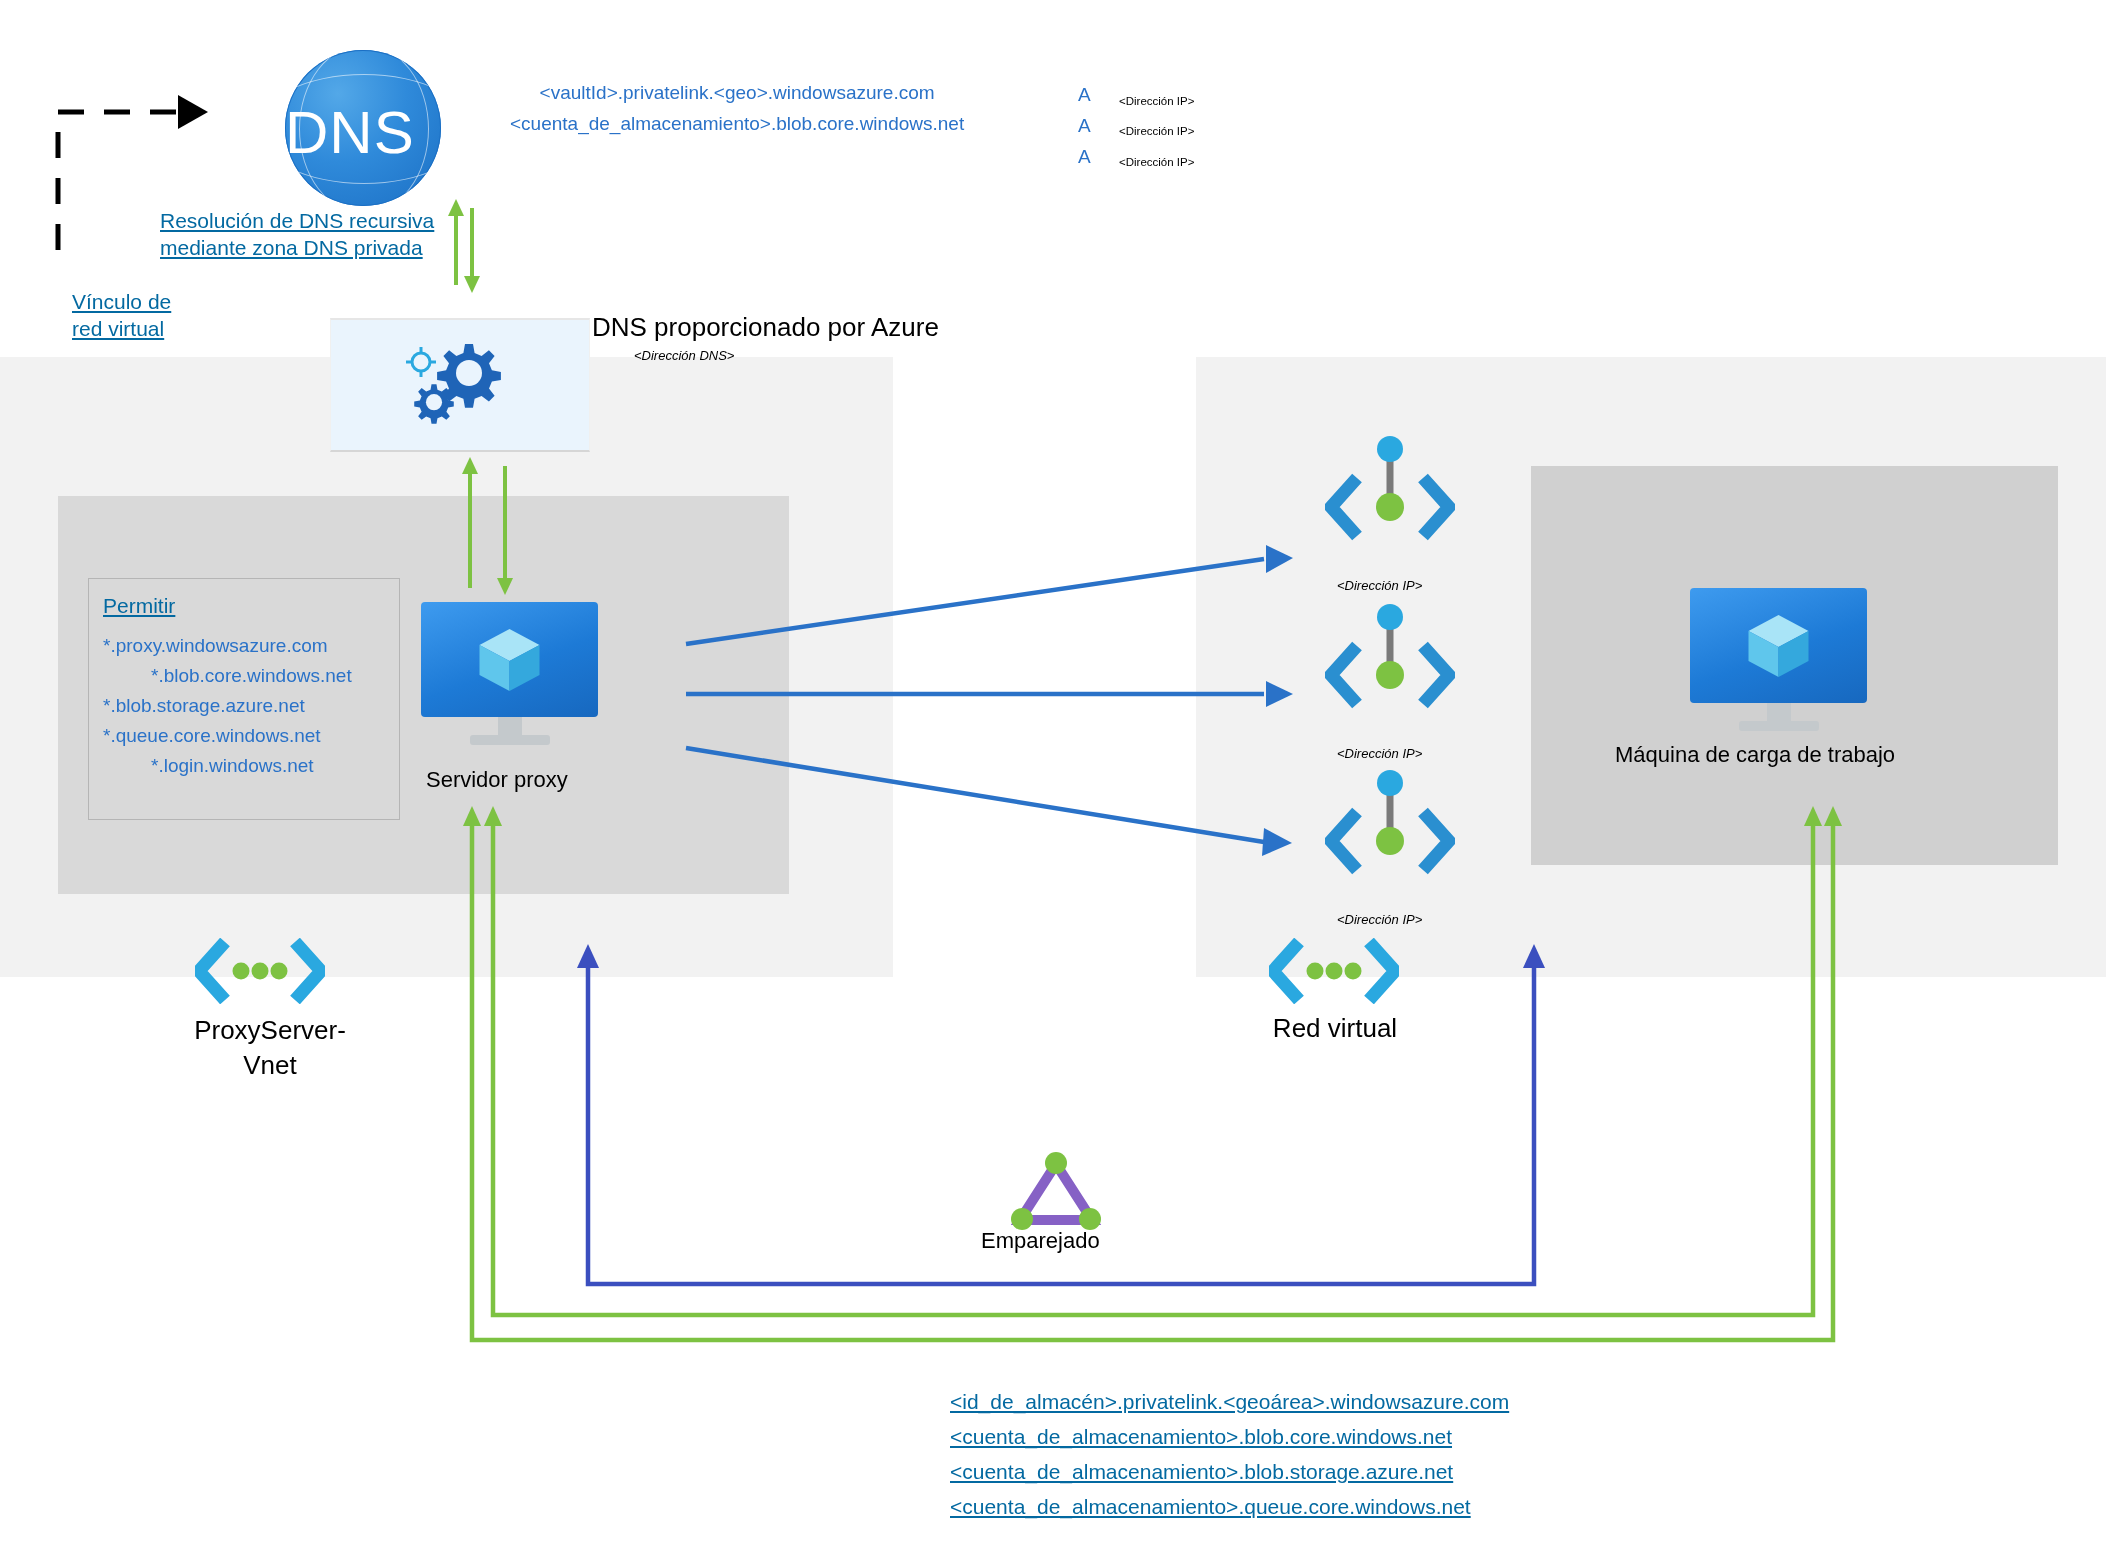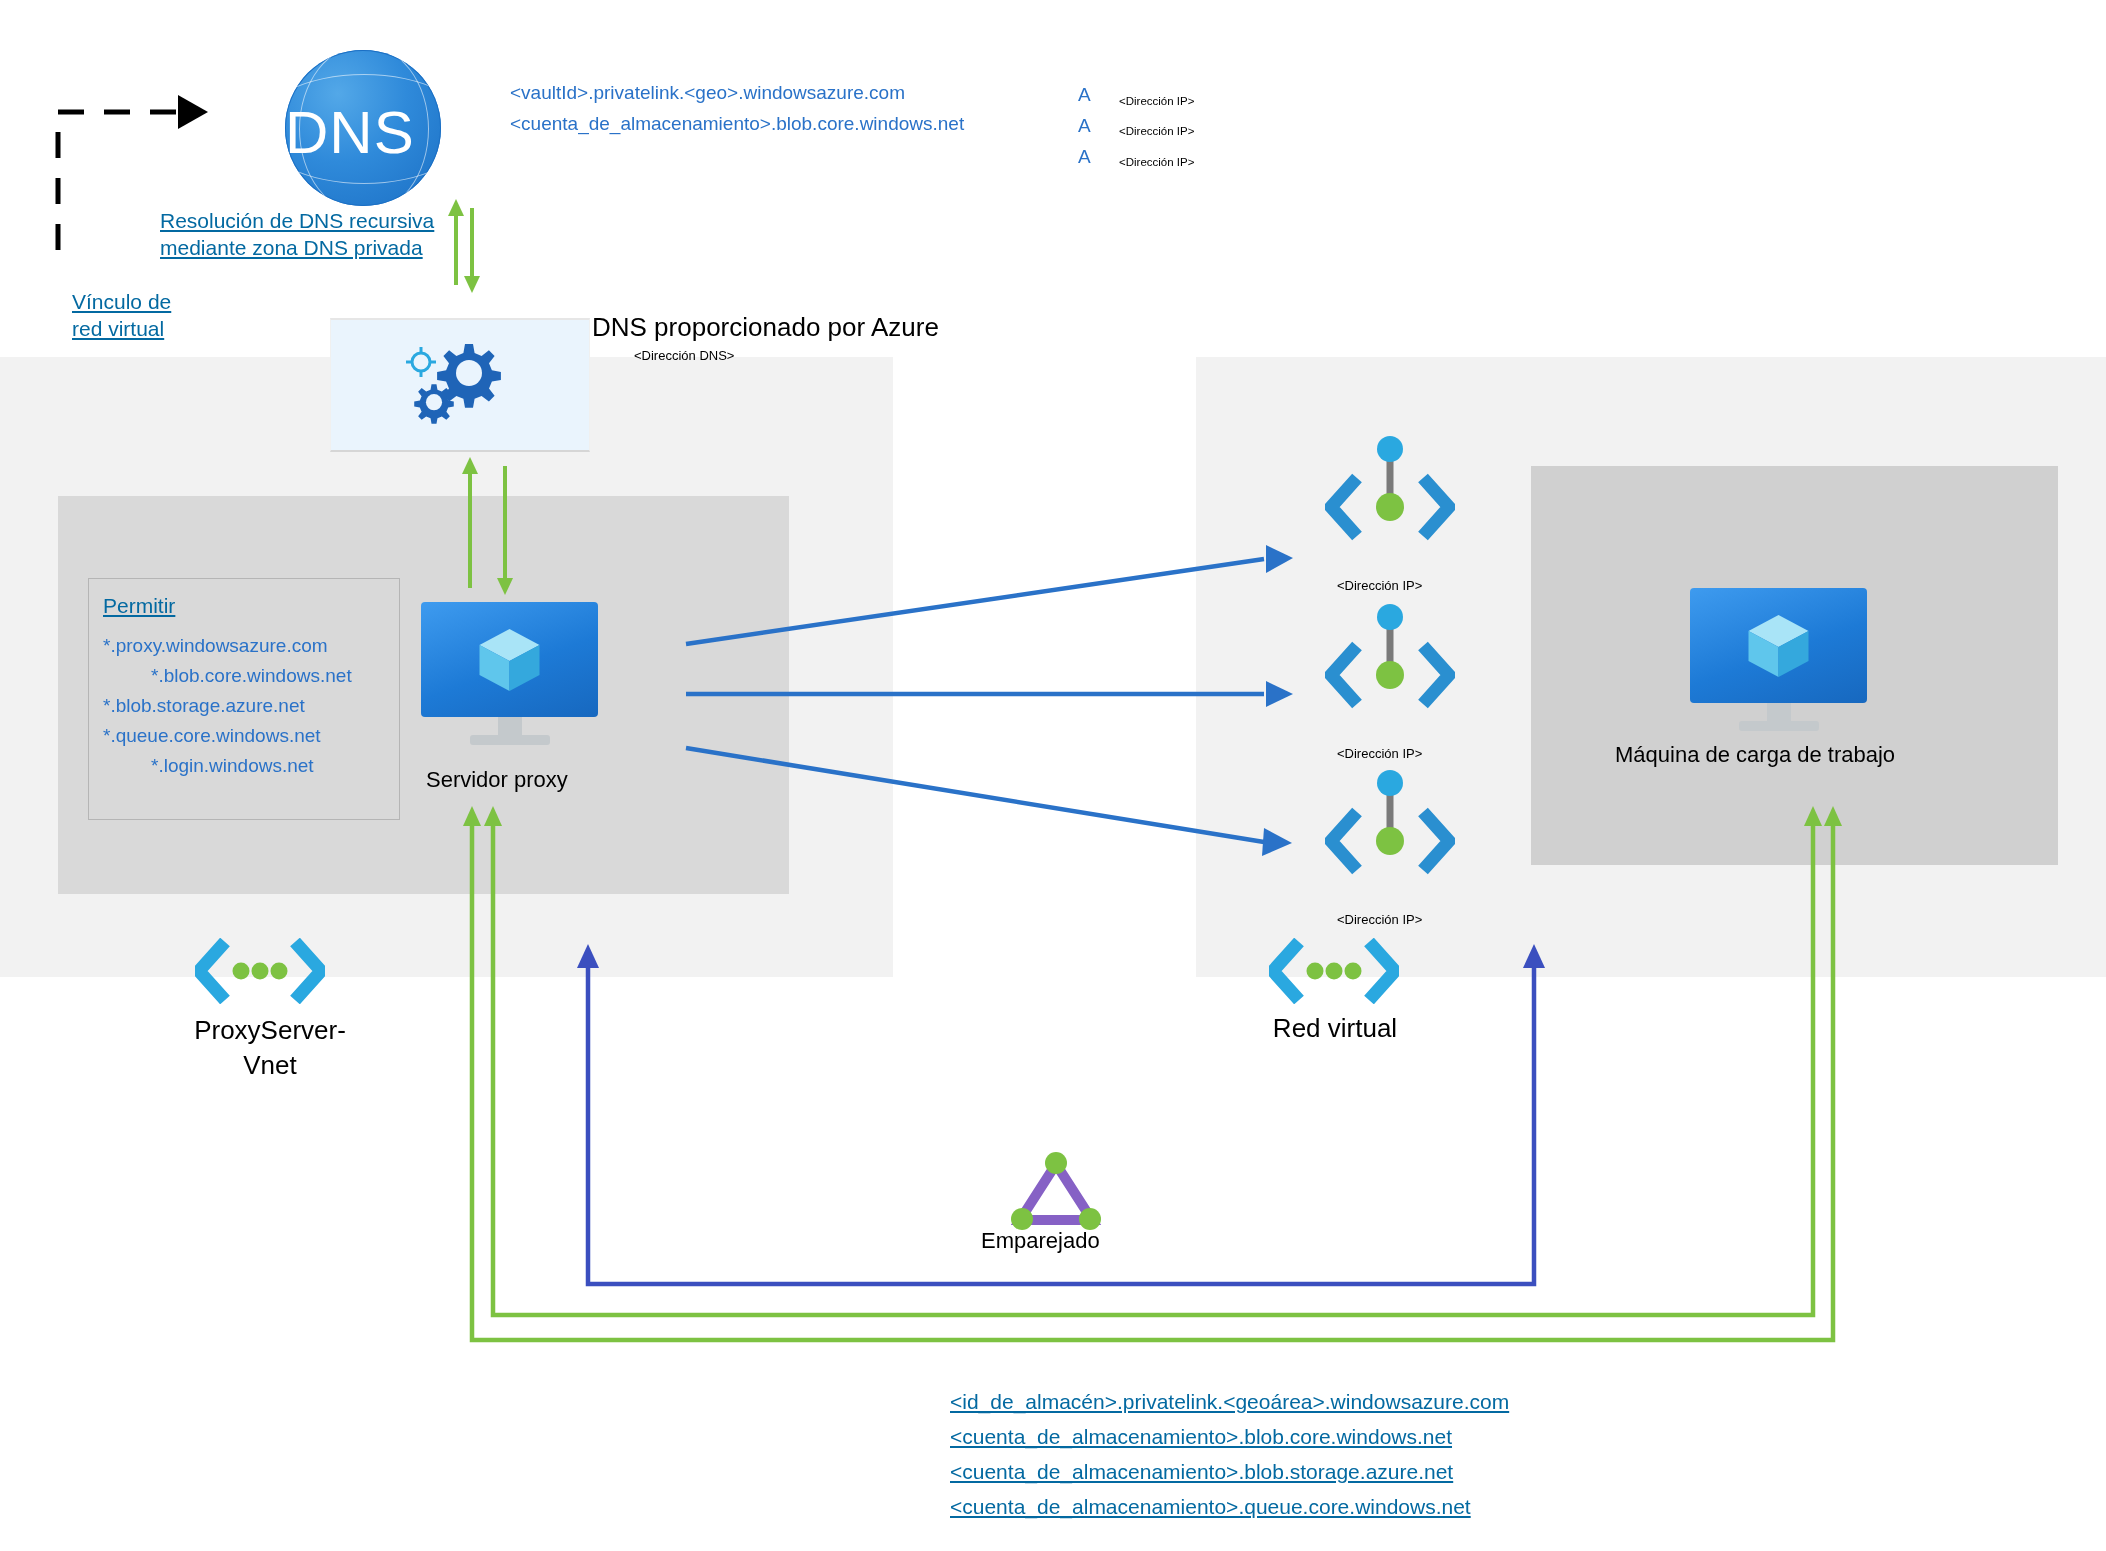--- a/index.html
+++ b/index.html
@@ -55,20 +55,21 @@
   }
   .txt-tiny {
     color: #000000;
     font-size: 11.5px;
     white-space: pre;
   }
   .txt-small {
     color: #000000;
     font-size: 13px;
     white-space: pre;
+    font-style: italic;
   }
   .txt-lg {
     color: #000000;
     font-size: 26px;
     white-space: pre;
   }
   .txt-mid {
     color: #000000;
     font-size: 22px;
     white-space: pre;
@@ -158,21 +159,21 @@
   </svg>
 
   <div class="abs dns-globe" style="left:285px; top:50px;">
     <div class="meridian" style="left:-28px; top:24px; width:212px; height:108px;"></div>
     <div class="meridian" style="left:-52px; top:-18px; width:260px; height:192px;"></div>
     <div class="meridian" style="left:14px; top:-6px; width:128px; height:168px;"></div>
     <div class="label">DNS</div>
   </div>
 
   <div class="abs" style="left:510px; top:78px;">
-    <div style="display:flex; align-items:flex-start;">
+    <div style="display:flex; align-items:flex-start;text-align:center;">
       <div>
         <div class="txt-blue-lg">&lt;vaultId&gt;.privatelink.&lt;geo&gt;.windowsazure.com</div>
         <div class="txt-blue-lg">&lt;cuenta_de_almacenamiento&gt;.blob.core.windows.net</div>
       </div>
     </div>
   </div>
 
   <div class="abs" style="left:1078px; top:80px;">
     <div class="a-rec" style="line-height:1.62;">A</div>
     <div class="a-rec" style="line-height:1.62;">A</div>

